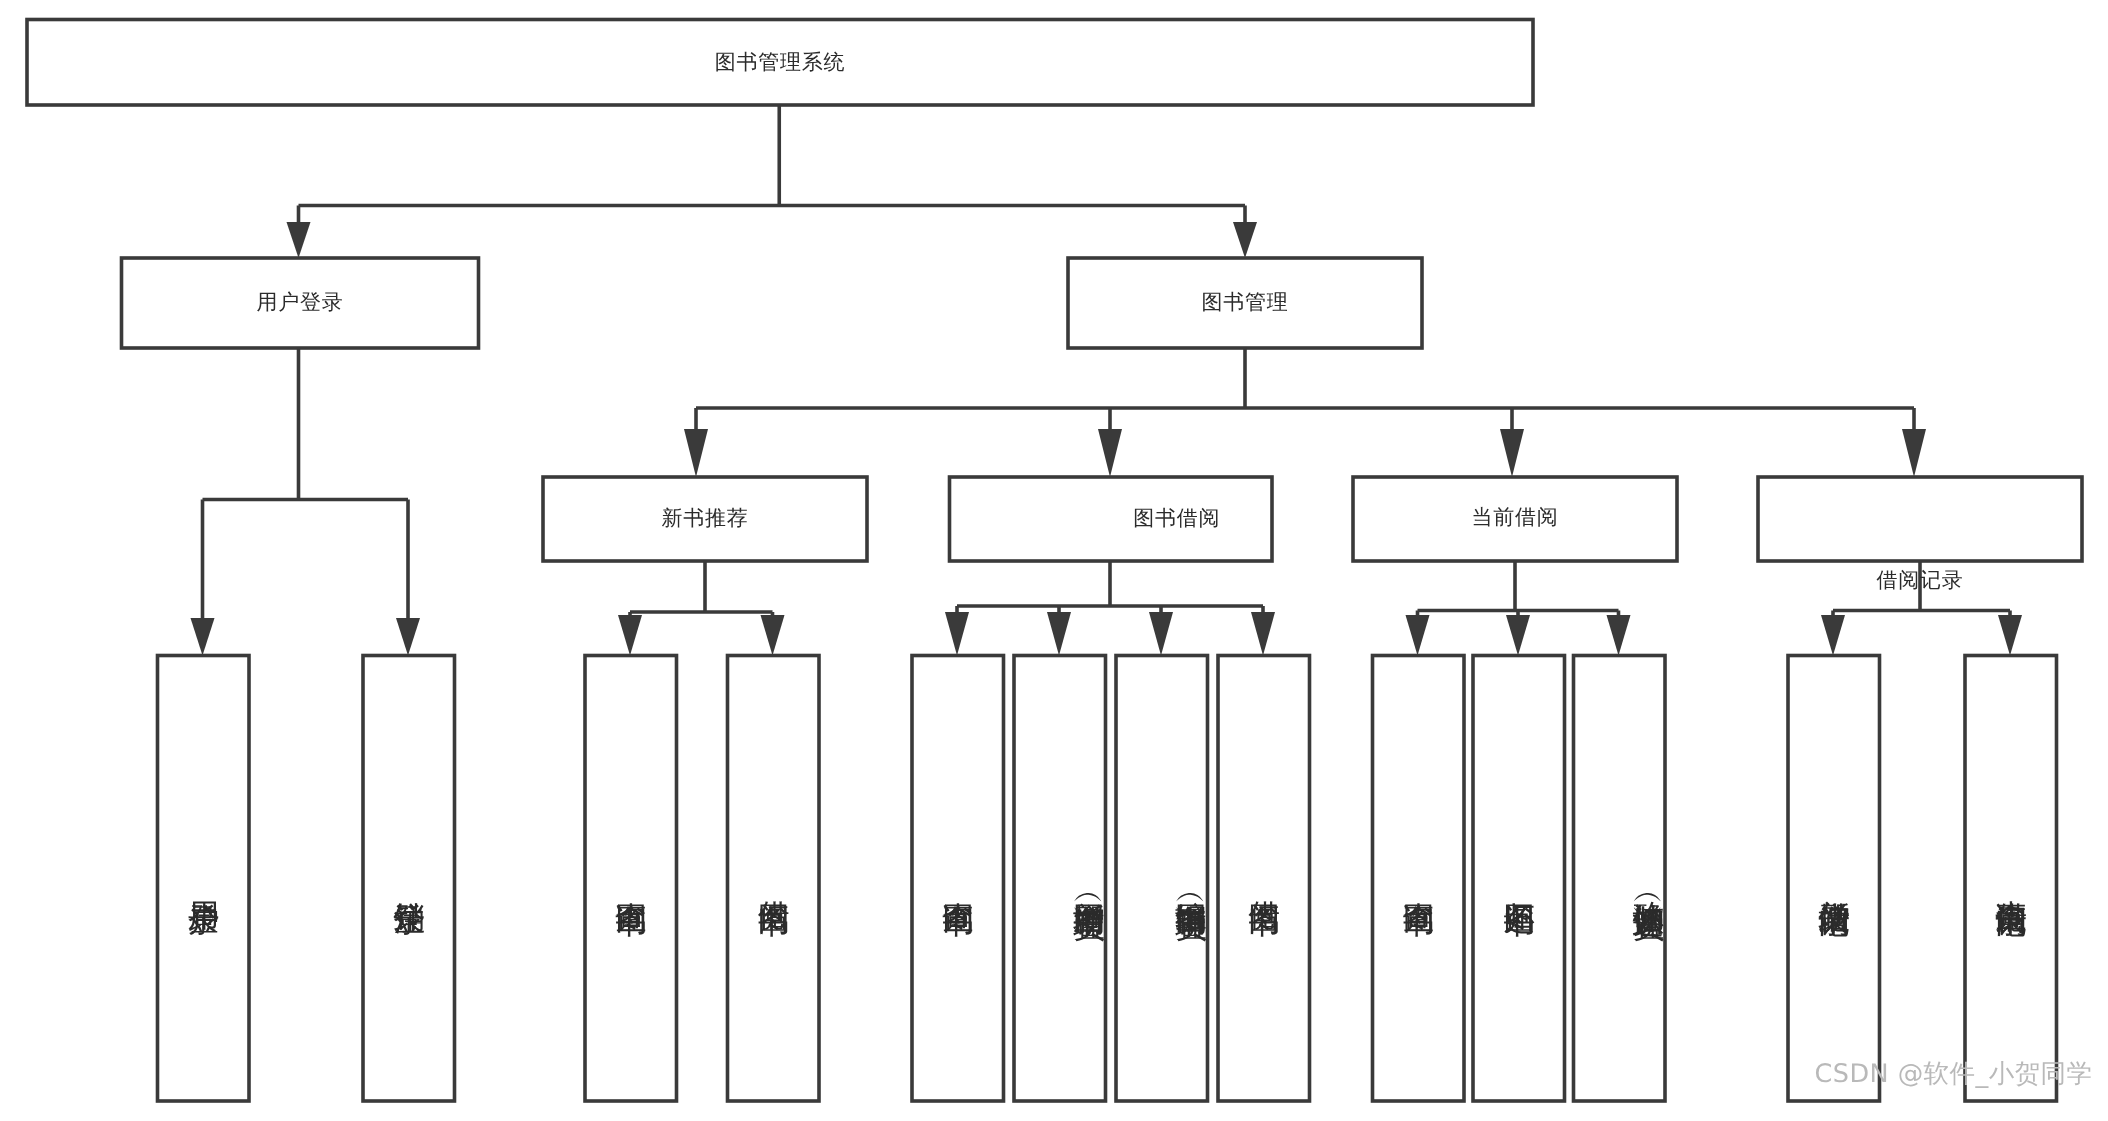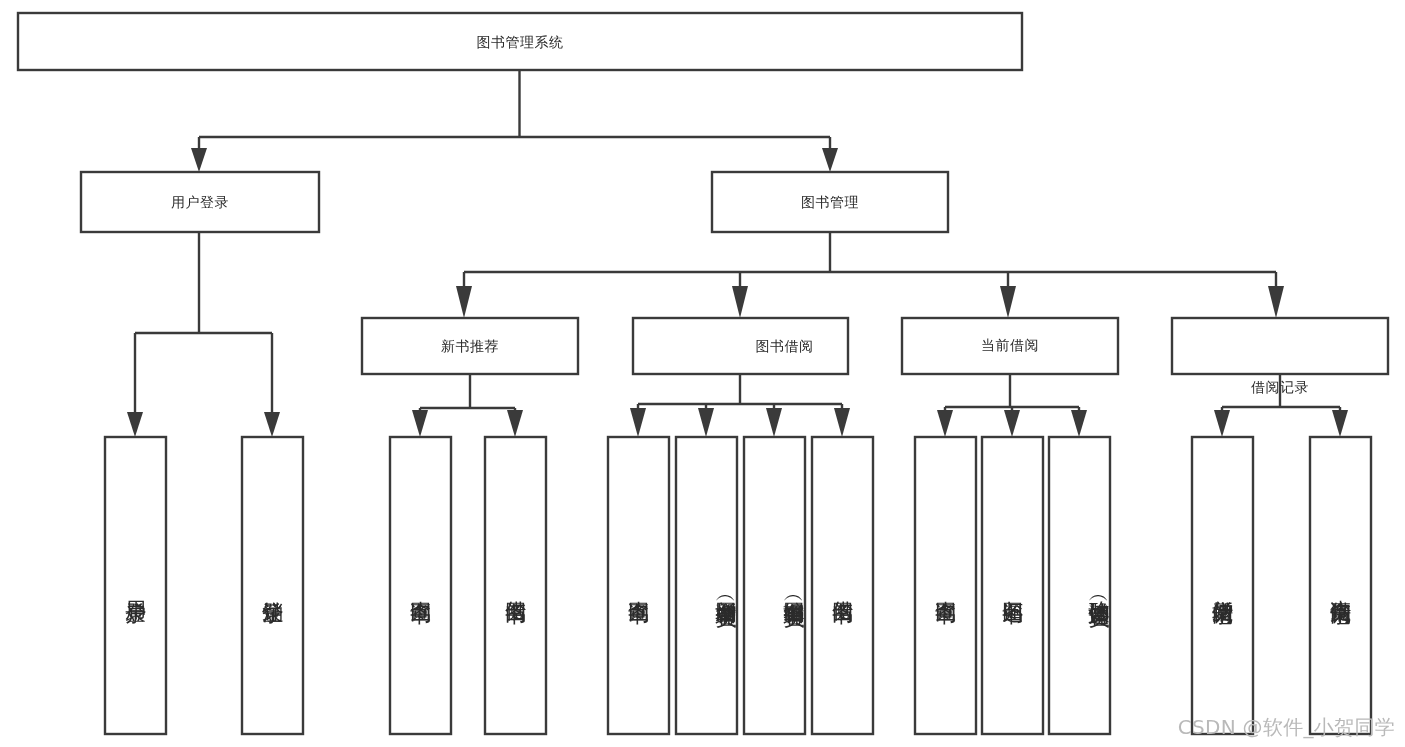--- a/index.html
+++ b/index.html
@@ -59,22 +59,22 @@
     text-orientation: upright;
     font-size: 21px;
     color: #2b2b2b;
     line-height: 1.08;
     letter-spacing: 1px;
     white-space: nowrap;
   }
   .watermark {
     position: absolute;
     right: 10px;
-    bottom: 6px;
-    font-size: 20px;
+    bottom: 20px;
+    font-size: 17px;
     color: #b9b9b9;
     white-space: nowrap;
     letter-spacing: 0.3px;
   }
 </style>
 </head>
 <body>
 
 <div id="canvas">
 

